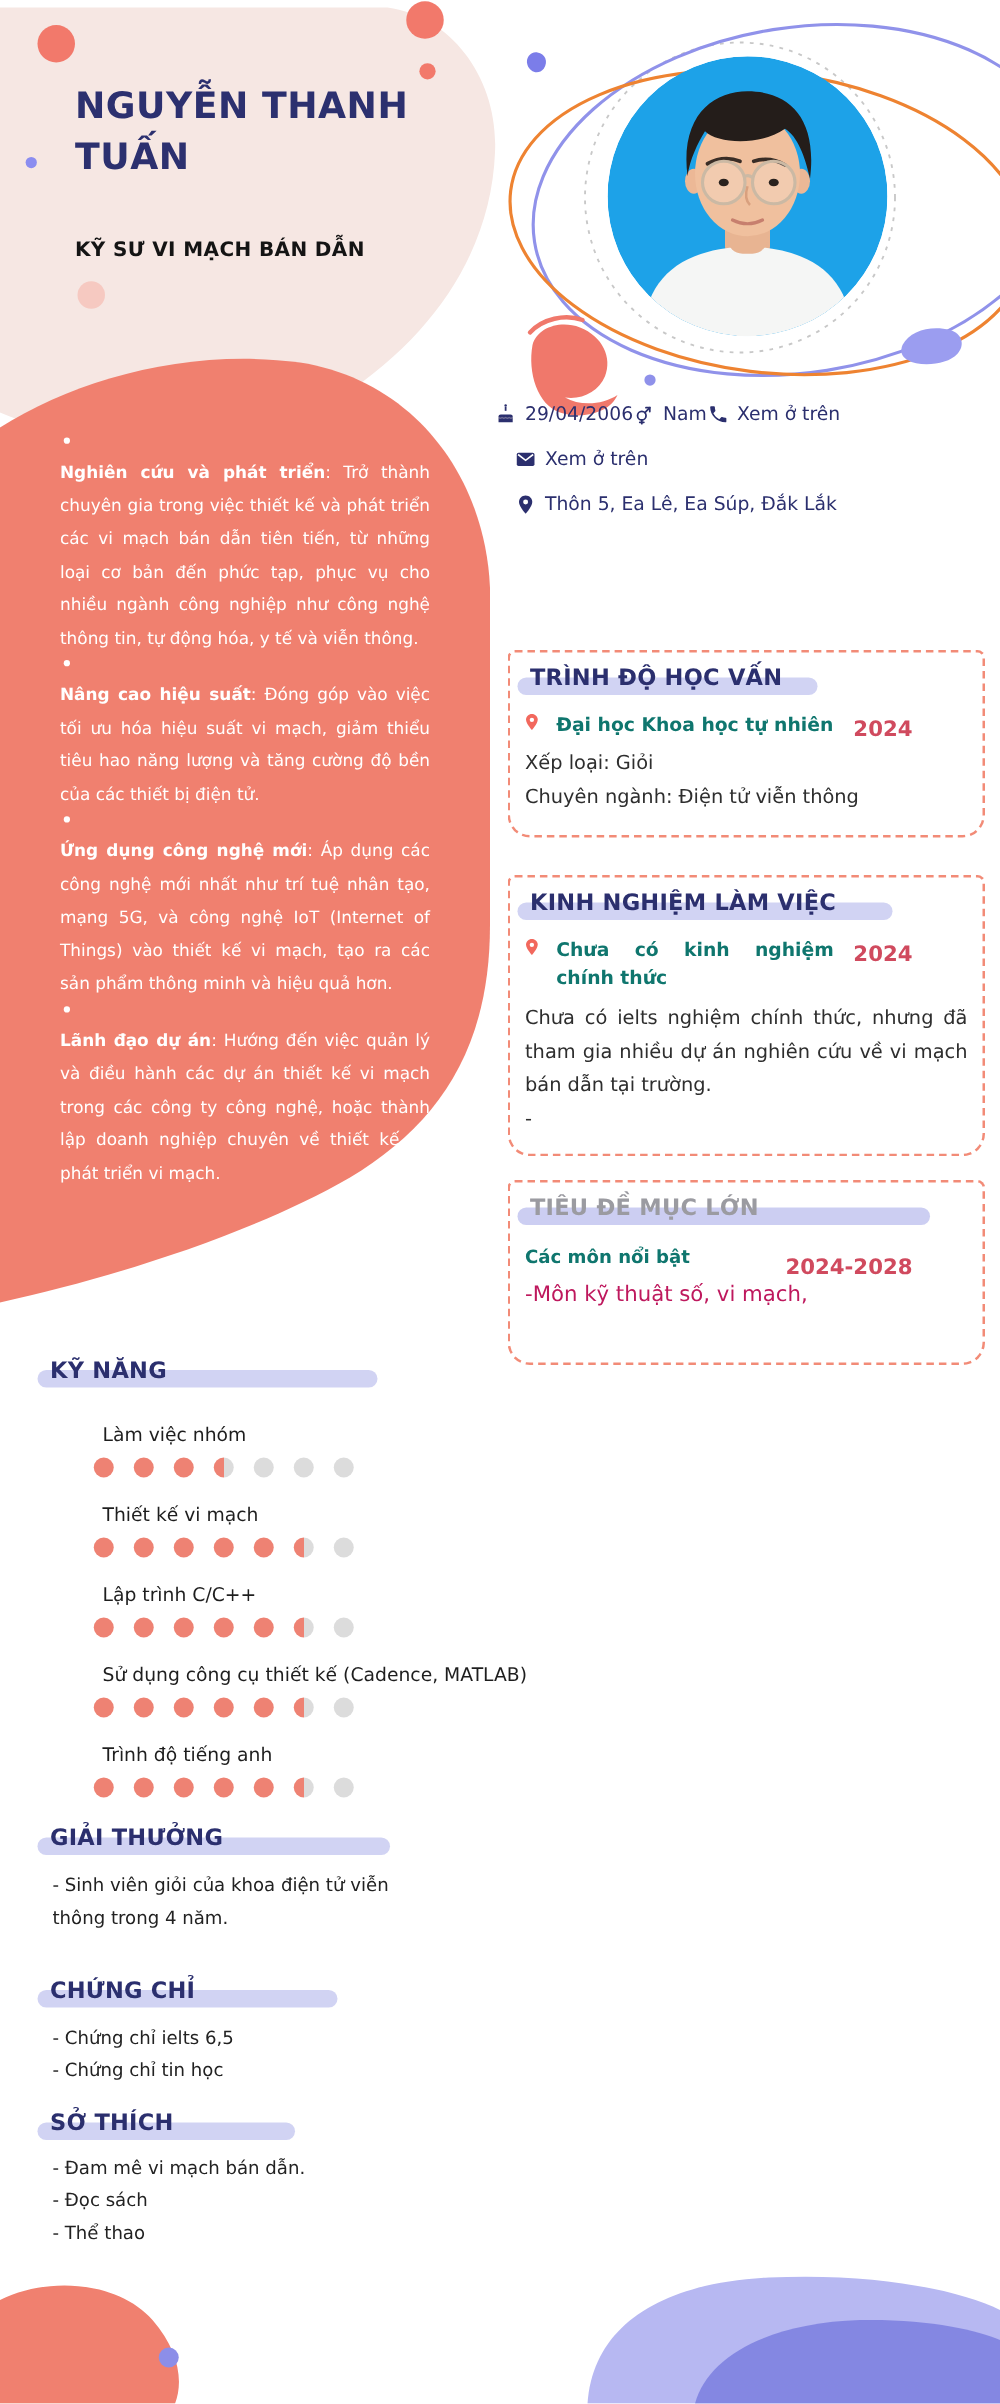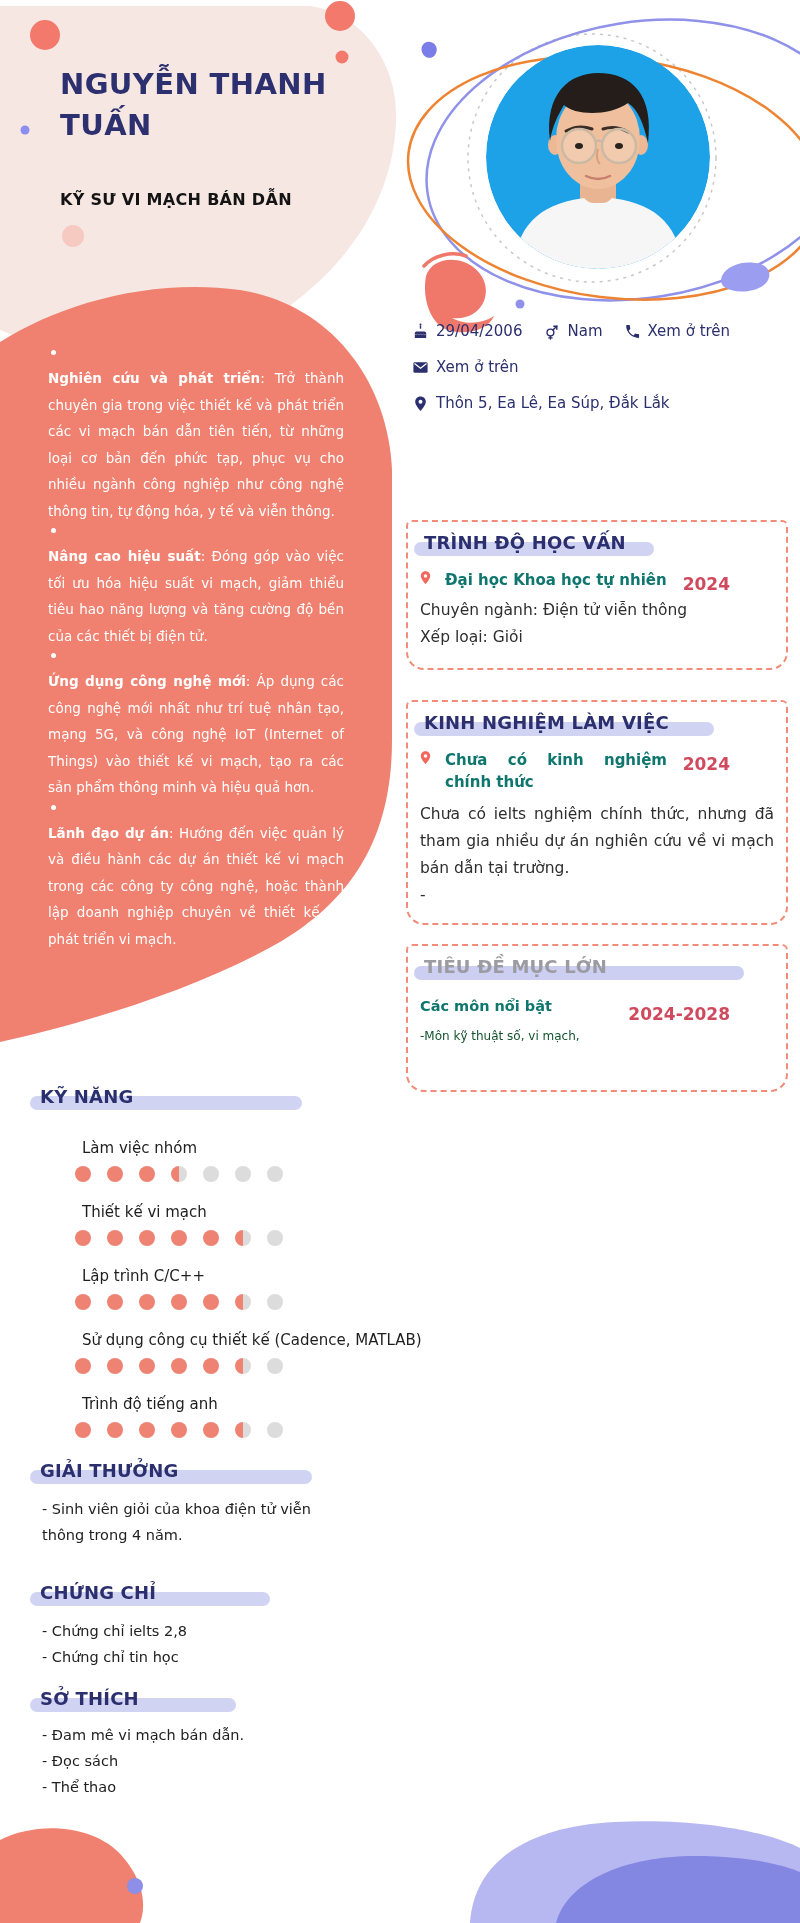--- a/index.html
+++ b/index.html
@@ -50,21 +50,21 @@
   .rbox{position:absolute;left:406px;width:382px;box-sizing:border-box;
         border:2px dashed #f28b77;border-radius:6px 6px 18px 18px;padding:10px 12px 8px 10px;background:transparent;}
   .box-h{margin:0 0 14px 6px;}
   .entry{position:relative;padding-left:27px;margin-top:16px;}
   .entry .pin{position:absolute;left:0;top:1px;}
   .entry-title{font-size:15px;font-weight:bold;color:#0f766e;line-height:22px;}
   .entry-title.narrow{width:222px;text-align:justify;}
   .year{position:absolute;top:52px;right:56px;font-size:17px;color:#d04a5e;font-weight:bold;}
   .rline{font-size:15.5px;color:#2e2e2e;line-height:27px;margin-left:2px;}
   .rline.just{text-align:justify;}
-  .hl-line{font-size:12px;line-height:26px;color:#14532d;margin-left:2px;}
+  .hl-line{font-size:17px;line-height:26px;color:#be185d;margin-left:2px;}
 
   
   .watermark{position:absolute;left:628px;top:1884px;background:#44444c;color:#f2f2f2;
              font-family:"DejaVu Sans Mono","Liberation Mono",monospace;font-size:12px;padding:3px 7px;border-radius:2px;margin-top:40px;}
 </style>
 </head>
 <body>
 
 <div class="page">
 
@@ -117,21 +117,21 @@
         <ellipse cx="133" cy="101" rx="4" ry="3" fill="#2a221e"></ellipse>
         <path d="M112 104 q-3 10 2 15" stroke="#d9a07e" stroke-width="2" fill="none"></path>
         <path d="M100 131 q12 6 24 0" stroke="#c77f6e" stroke-width="2.5" fill="none" stroke-linecap="round"></path>
       </g>
     </svg>
   </div>
 
   <h1 class="name">NGUYỄN THANH TUẤN</h1>
   <div class="role">KỸ SƯ VI MẠCH BÁN DẪN</div>
 
-  <div class="info-row" style="left:412px;top:322px;gap:21px;text-align:center;">
+  <div class="info-row" style="left:396px;top:322px;text-align:center;">
     <span class="info-item">
       <svg width="17" height="17" viewBox="0 0 24 24">
           <g fill="#2b2f6e">
             <circle cx="12" cy="2" r="1.4"></circle>
             <rect x="11" y="3.5" width="2" height="4.5"></rect>
             <path d="M4 21v-6.6C4 13 5.1 12 6.5 12h11c1.4 0 2.5 1 2.5 2.4V21Z"></path>
             <path d="M4 14.8c1.3 1 2.7 1 4 0 1.3 1 2.7 1 4 0 1.3 1 2.7 1 4 0 1.3 1 2.7 1 4 0v1.6c-1.3 1-2.7 1-4 0-1.3 1-2.7 1-4 0-1.3 1-2.7 1-4 0-1.3 1-2.7 1-4 0Z" fill="#f6e7e3" opacity=".35"></path>
           </g>
         </svg>
       <span>29/04/2006</span>
@@ -197,22 +197,22 @@
     <div class="box-h"><span class="sec-h"><span class="swoosh" style="width:240px;"></span><span class="t">TRÌNH ĐỘ HỌC VẤN</span></span></div>
     <div class="entry">
       <span class="pin"><svg width="15" height="15" viewBox="0 0 24 24">
             <path fill="#f2685d" d="M12 2C7.8 2 4.5 5.2 4.5 9.4 4.5 14.5 12 22.5 12 22.5s7.5-8 7.5-13.1C19.5 5.2 16.2 2 12 2Z"></path>
             <circle cx="12" cy="9.4" r="2.8" fill="#fff"></circle>
           </svg></span>
       <div class="entry-title">Đại học Khoa học tự nhiên</div>
     </div>
     <span class="year">2024</span>
     <div id="edu-details" style="margin-top:6px;">
+        <div class="rline">Xếp loại: Giỏi</div>
         <div class="rline">Chuyên ngành: Điện tử viễn thông</div>
-        <div class="rline">Xếp loại: Giỏi</div>
       </div>
   </div>
 
   <div class="rbox" style="top:700px;height:225px;">
     <div class="box-h"><span class="sec-h"><span class="swoosh" style="width:300px;"></span><span class="t">KINH NGHIỆM LÀM VIỆC</span></span></div>
     <div class="entry" style="">
       <span class="pin"><svg width="15" height="15" viewBox="0 0 24 24">
             <path fill="#f2685d" d="M12 2C7.8 2 4.5 5.2 4.5 9.4 4.5 14.5 12 22.5 12 22.5s7.5-8 7.5-13.1C19.5 5.2 16.2 2 12 2Z"></path>
             <circle cx="12" cy="9.4" r="2.8" fill="#fff"></circle>
           </svg></span>
@@ -300,21 +300,21 @@
       </div>
     </div>
 
   <div class="abs" style="left:40px;top:1460px;"><span class="sec-h"><span class="swoosh" style="width:282px;"></span><span class="t">GIẢI THƯỞNG</span></span></div>
   <div class="plain-list" id="awards-list" style="top:1496px;">
       <div>- Sinh viên giỏi của khoa điện tử viễn thông trong 4 năm.</div>
     </div>
 
   <div class="abs" style="left:40px;top:1582px;"><span class="sec-h"><span class="swoosh" style="width:240px;"></span><span class="t">CHỨNG CHỈ</span></span></div>
   <div class="plain-list" id="certs-list" style="top:1618px;">
-      <div>- Chứng chỉ ielts 2,8</div>
+      <div>- Chứng chỉ ielts 6,5</div>
       <div>- Chứng chỉ tin học</div>
     </div>
 
   <div class="abs" style="left:40px;top:1688px;"><span class="sec-h"><span class="swoosh" style="width:206px;"></span><span class="t">SỞ THÍCH</span></span></div>
   <div class="plain-list" id="hobbies-list" style="top:1722px;">
       <div>- Đam mê vi mạch bán dẫn.</div>
       <div>- Đọc sách</div>
       <div>- Thể thao</div>
     </div>
 

